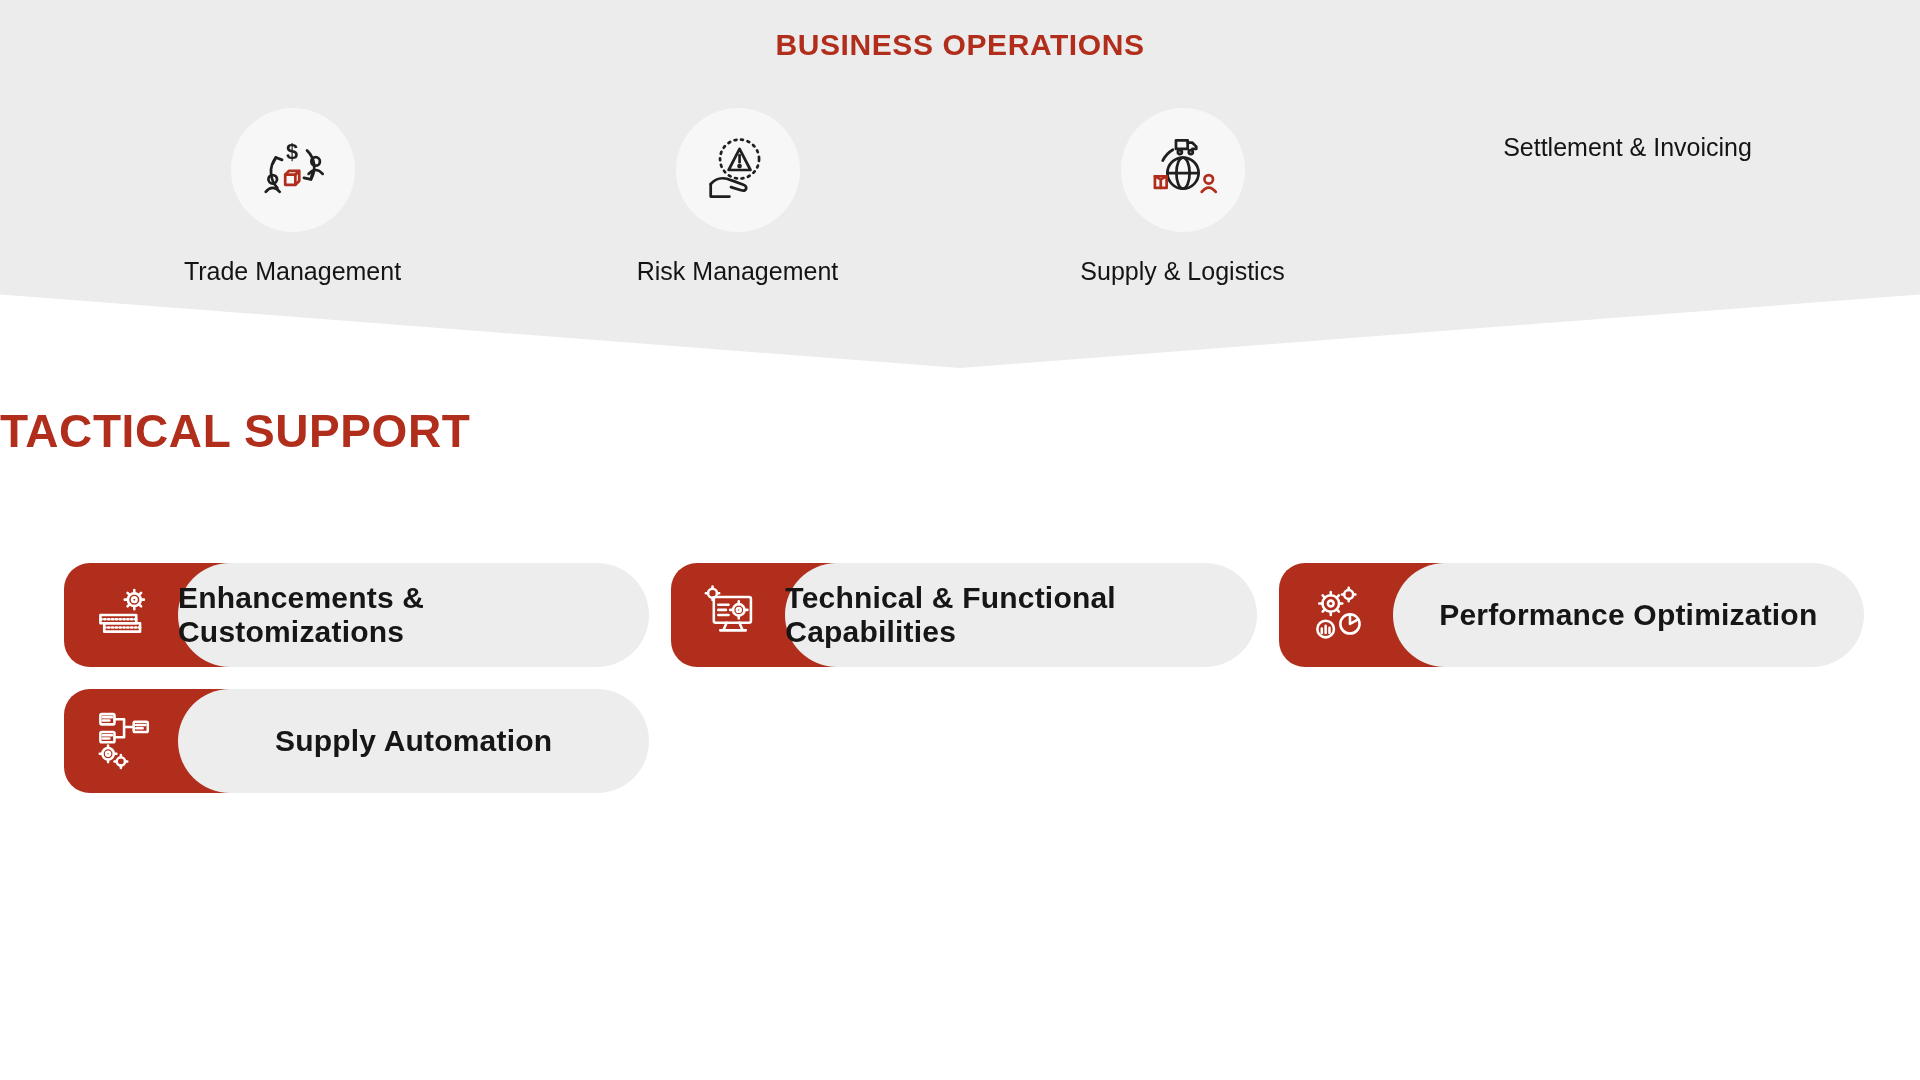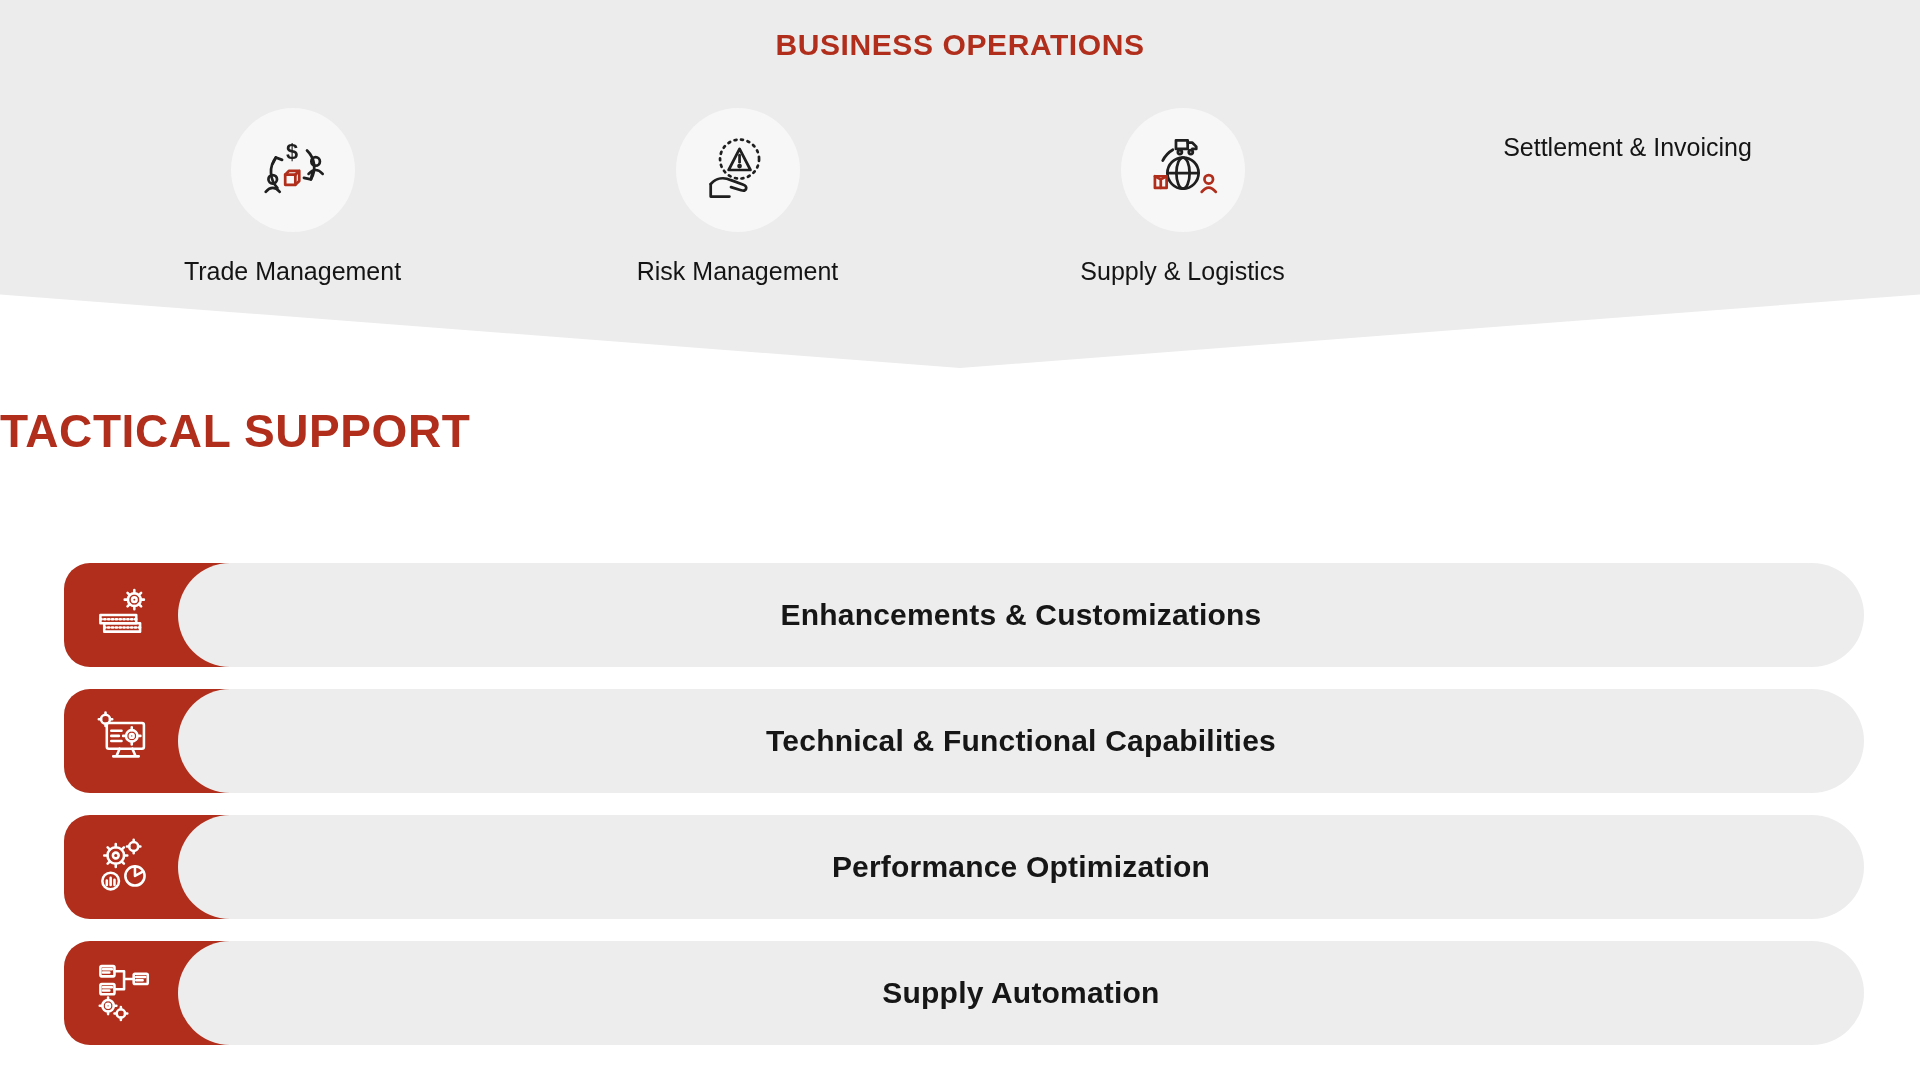--- a/index.html
+++ b/index.html
@@ -52,21 +52,21 @@
   .tac-title{
     margin:40px 0 0;
     text-align:left;
     font-size:46px;font-weight:800;
     letter-spacing:.6px;
     color:var(--accent);
     line-height:1;
   }
   .pill-grid{
     margin:109px 56px 0 64px;
-    display:grid;grid-template-columns:1fr;
+    display:grid;grid-template-columns:1fr 1fr 1fr;
     column-gap:55px;row-gap:40px;gap:22px;
   }
   .pill{position:relative;height:104px;}
   .pill-red{
     position:absolute;left:0;top:0;
     width:190px;height:104px;
     background:var(--accent);
     border-radius:26px;
   }
   .pill-ic{position:absolute;left:30px;top:20px;width:64px;height:64px;}

